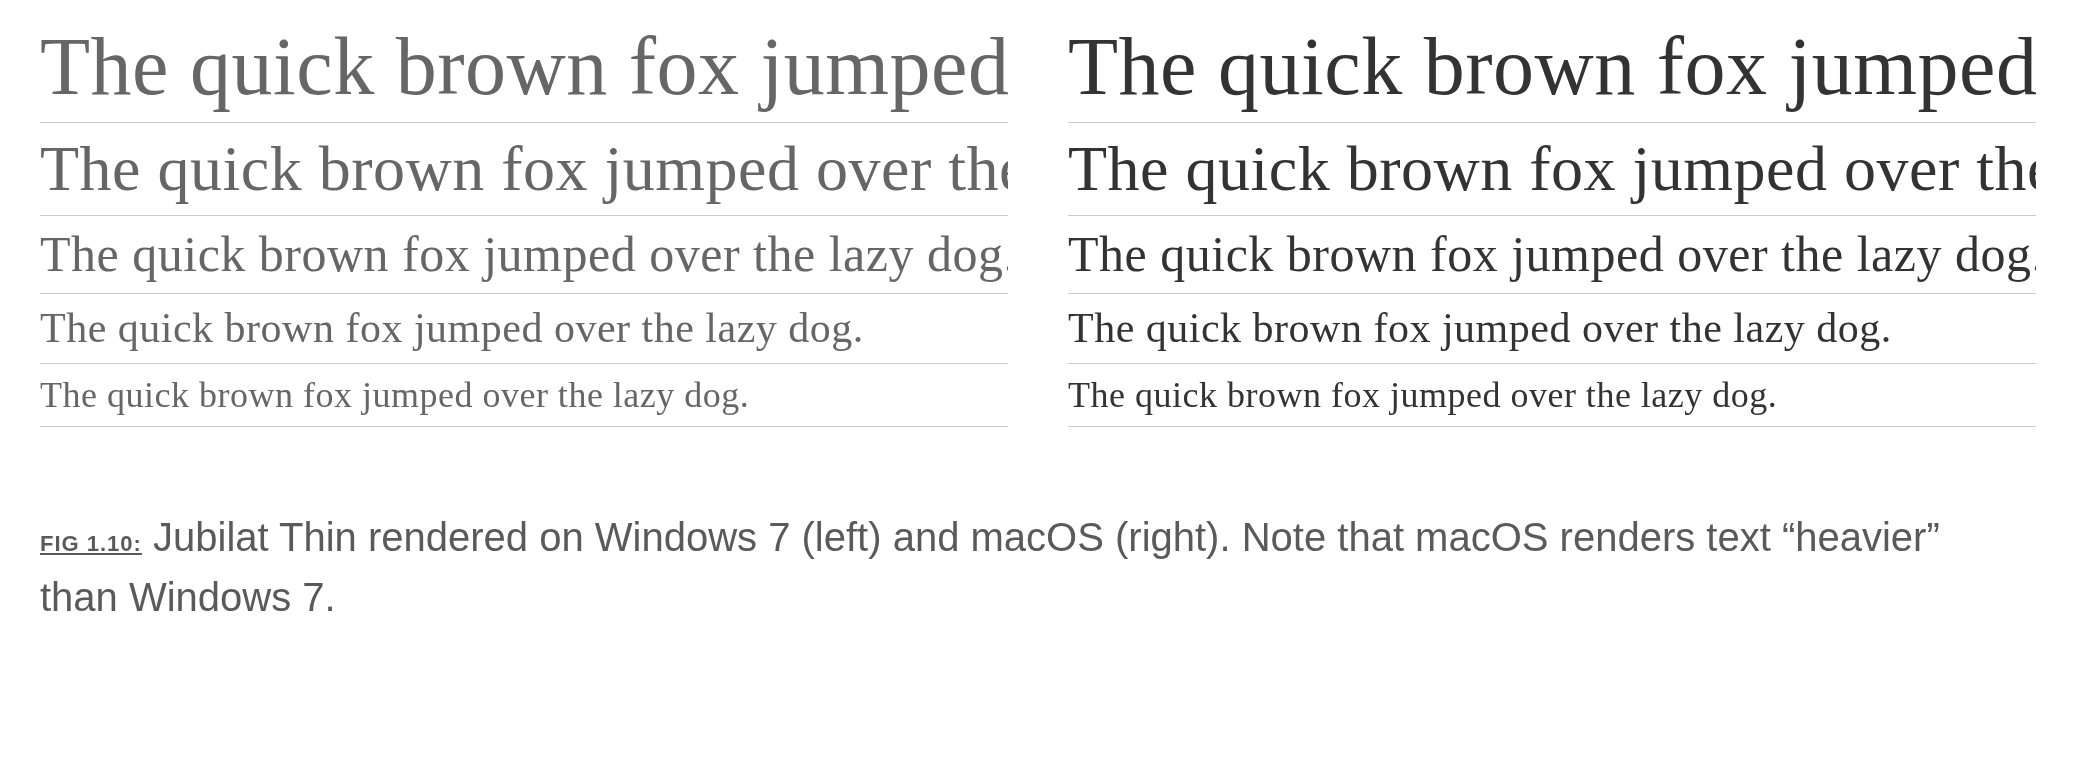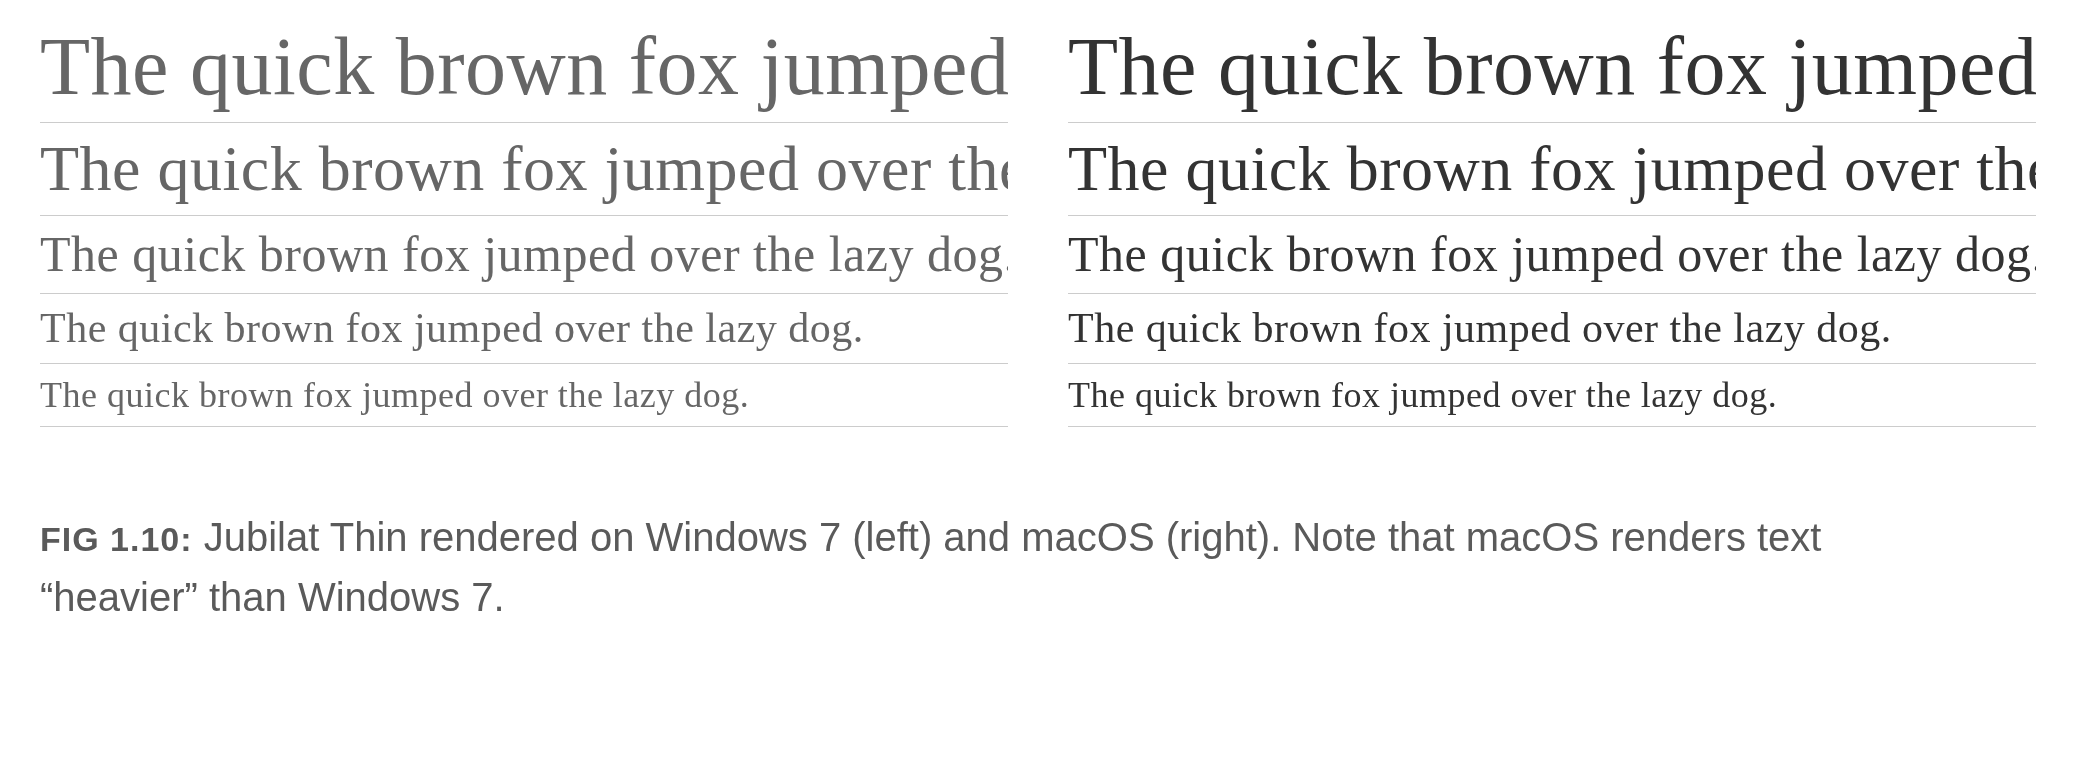--- a/index.html
+++ b/index.html
@@ -49,21 +49,22 @@
       font-family: 'Segoe UI', 'Helvetica Neue', Arial, sans-serif;
       font-size: 40px;
       line-height: 1.5;
       color: #5a5a5a;
       max-width: 1900px;
     }
     .caption .fig-label {
       font-weight: 700;
       text-transform: uppercase;
       letter-spacing: 1px;
-      font-size: 34px;
+      font-size: 22px;
+      text-decoration: underline;
     }
   </style>
 </head>
 <body>
 
 <div class="comparison">
   <div class="column left">
     <div class="sample-row row-1">The quick brown fox jumped over the lazy dog.</div>
     <div class="sample-row row-2">The quick brown fox jumped over the lazy dog.</div>
     <div class="sample-row row-3">The quick brown fox jumped over the lazy dog.</div>

